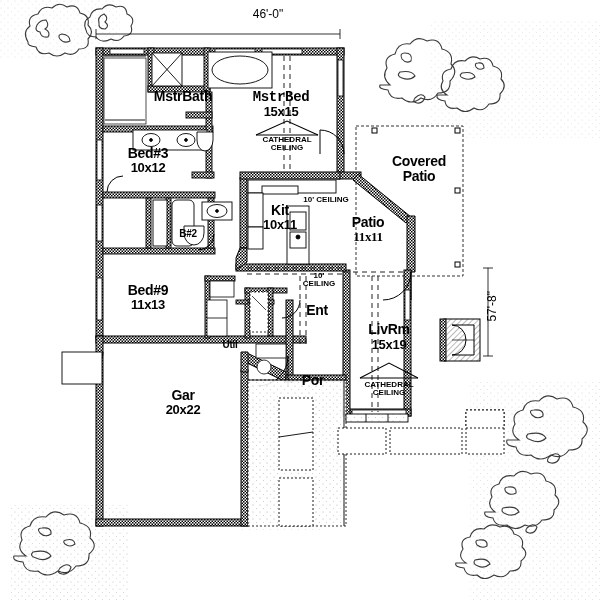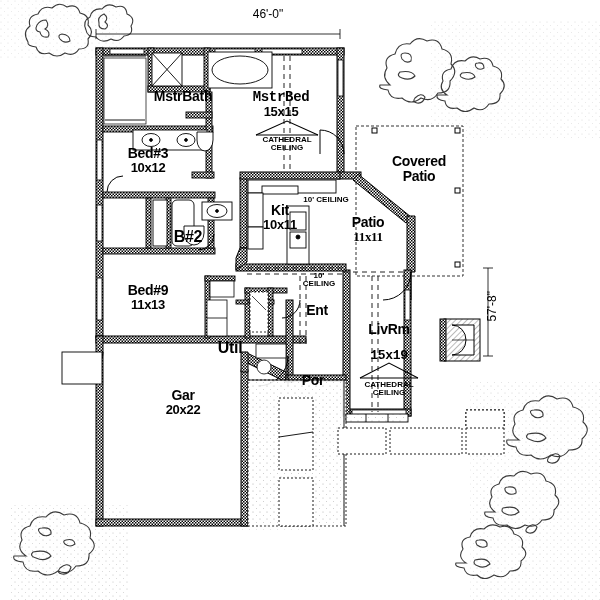--- a/index.html
+++ b/index.html
@@ -8,21 +8,21 @@
     position:relative;width:600px;height:600px;background:#fff;overflow:hidden;
   }
   #plan svg{position:absolute;left:0;top:0;}
   .lbl{
     position:absolute;color:#000;font-family:"Liberation Sans",sans-serif;
     white-space:pre;line-height:1.05;text-align:center;font-weight:bold;
     letter-spacing:-0.3px;
   }
   .rm-name{font-size:14px;}
   .rm-dim{font-size:13px;}
-  .rm-small{font-size:16px;}
+  .rm-small{font-size:10px;}
   .ceil{font-size:8px;letter-spacing:0px;font-weight:bold;}
   .dimtxt{font-size:12px;font-weight:normal;letter-spacing:0px;}
   .vert{transform:rotate(-90deg);transform-origin:center center;}
 </style>
 </head>
 <body>
 
 <div id="plan">
 
   <svg width="600" height="600" viewBox="0 0 600 600">
@@ -351,21 +351,21 @@
   <div class="lbl rm-dim" style="left:335px;top:230px;width:66px;font-family:Liberation Serif, serif;">11x11</div>
 
   <div class="lbl rm-name" style="left:373px;top:154px;width:92px;">Covered
 Patio</div>
 
   <div class="lbl rm-small" style="left:204px;top:304px;width:52px;margin-top:36px;">Util</div>
 
   <div class="lbl rm-name" style="left:294px;top:303px;width:46px;">Ent</div>
 
   <div class="lbl rm-name" style="left:352px;top:322px;width:74px;">LivRm</div>
-  <div class="lbl rm-dim" style="left:352px;top:349px;width:74px;font-family:Liberation Mono, monospace;">15x19</div>
+  <div class="lbl rm-dim" style="left:352px;top:338px;width:74px;">15x19</div>
   <div class="lbl ceil" style="left:346px;top:381px;width:86px;">CATHEDRAL
 CEILING</div>
 
   <div class="lbl rm-name" style="left:150px;top:388px;width:66px;">Gar</div>
   <div class="lbl rm-dim" style="left:146px;top:403px;width:74px;">20x22</div>
 
   <div class="lbl rm-name" style="left:288px;top:373px;width:50px;">Por</div>
 
   <div class="lbl ceil" style="left:295px;top:196px;width:62px;">10' CEILING</div>
   <div class="lbl ceil" style="left:296px;top:272px;width:46px;">10'

